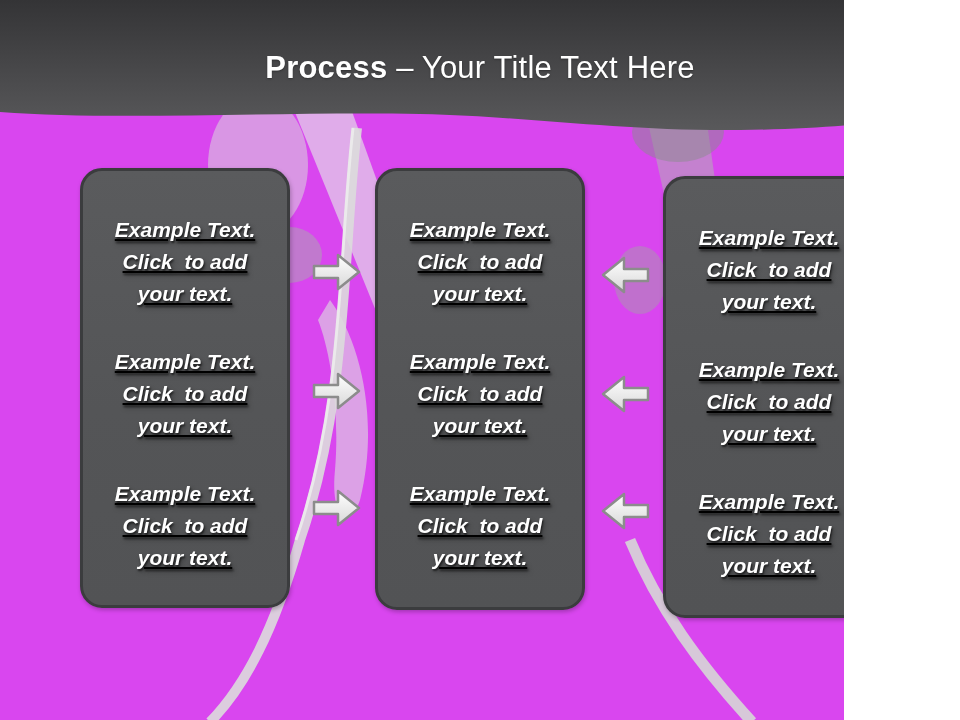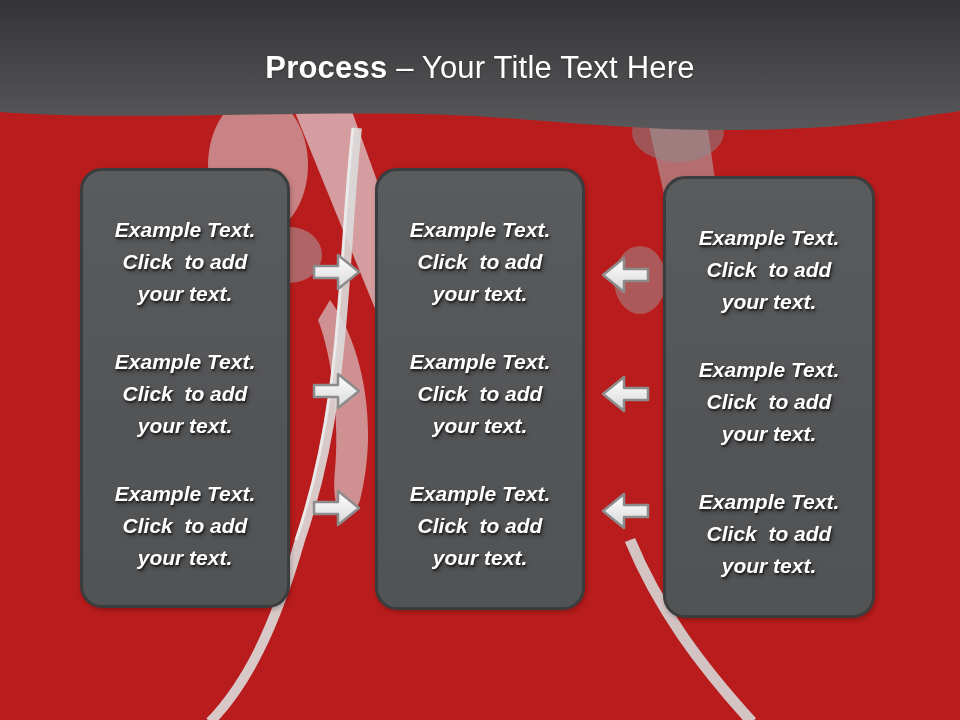--- a/index.html
+++ b/index.html
@@ -1,19 +1,19 @@
 <!DOCTYPE html>
 <html><head>
 <meta charset="utf-8">
 <style>
   html,body{margin:0;padding:0;}
   .slide{
     position:relative;
-    width:960px;height:720px;
-    background:#b91c1c;
+    width:844px;height:720px;
+    background:#d946ef;
     overflow:hidden;
     font-family:"Liberation Sans", sans-serif;
   }
   
   .bg-decor{position:absolute;left:0;top:0;z-index:0;}
   
   .header-band{position:absolute;left:0;top:0;z-index:3;pointer-events:none;}
   .slide-title{
     position:absolute;left:0;top:50px;width:960px;
     text-align:center;z-index:4;
@@ -24,21 +24,21 @@
   
   .process-box{
     position:absolute;z-index:2;
     width:210px;height:440px;
     box-sizing:border-box;
     background:linear-gradient(180deg,#5a5b5d 0%,#545557 55%,#525355 100%);
     border:3px solid #3b3c3e;
     border-radius:22px;
     box-shadow:1px 2px 4px rgba(0,0,0,.25);
     padding-top:43px;
-    display:flex;flex-direction:column;align-items:center;
+    display:flex;flex-direction:column;align-items:center;text-decoration:underline;
   }
   .box-left{left:80px;top:168px;}
   .box-middle{left:375px;top:168px;height:442px;}
   .box-right{left:663px;top:176px;width:212px;height:442px;}
   .text-block{
     width:190px;
     margin-bottom:36px;
     color:#ffffff;
     font-size:21px;line-height:32px;
     font-style:italic;font-weight:600;

